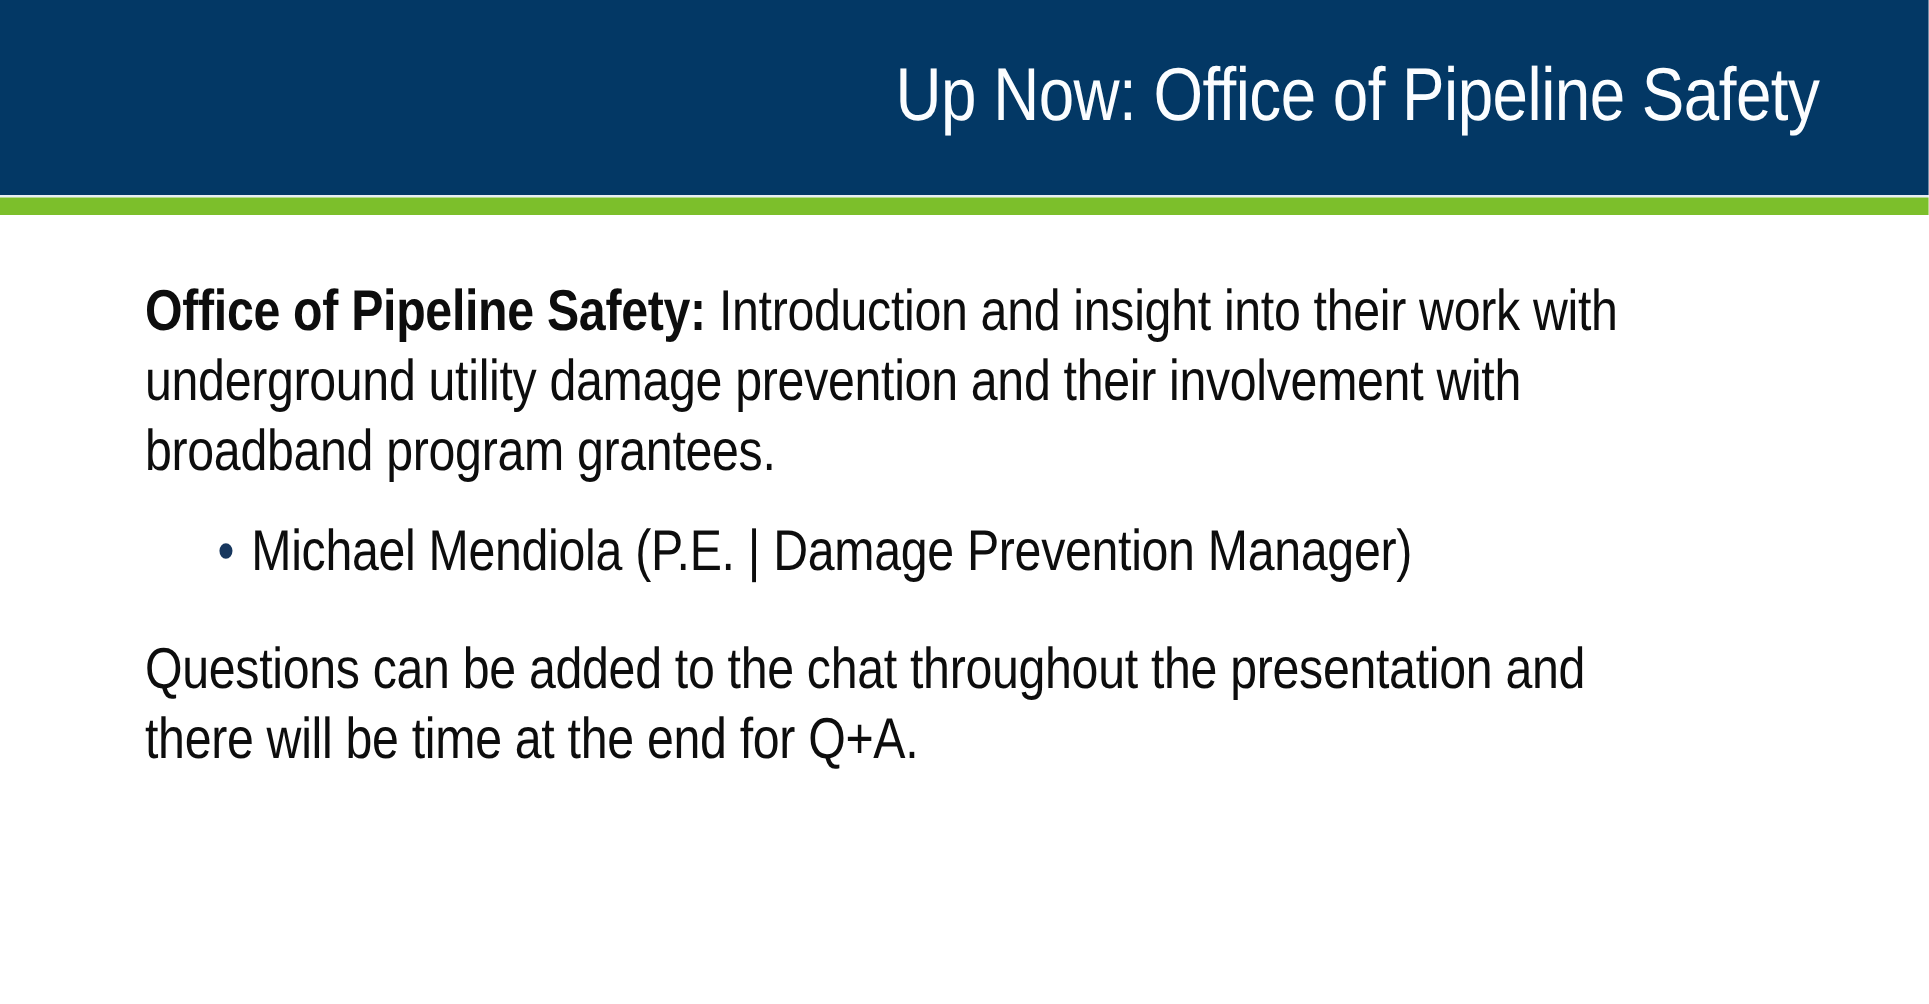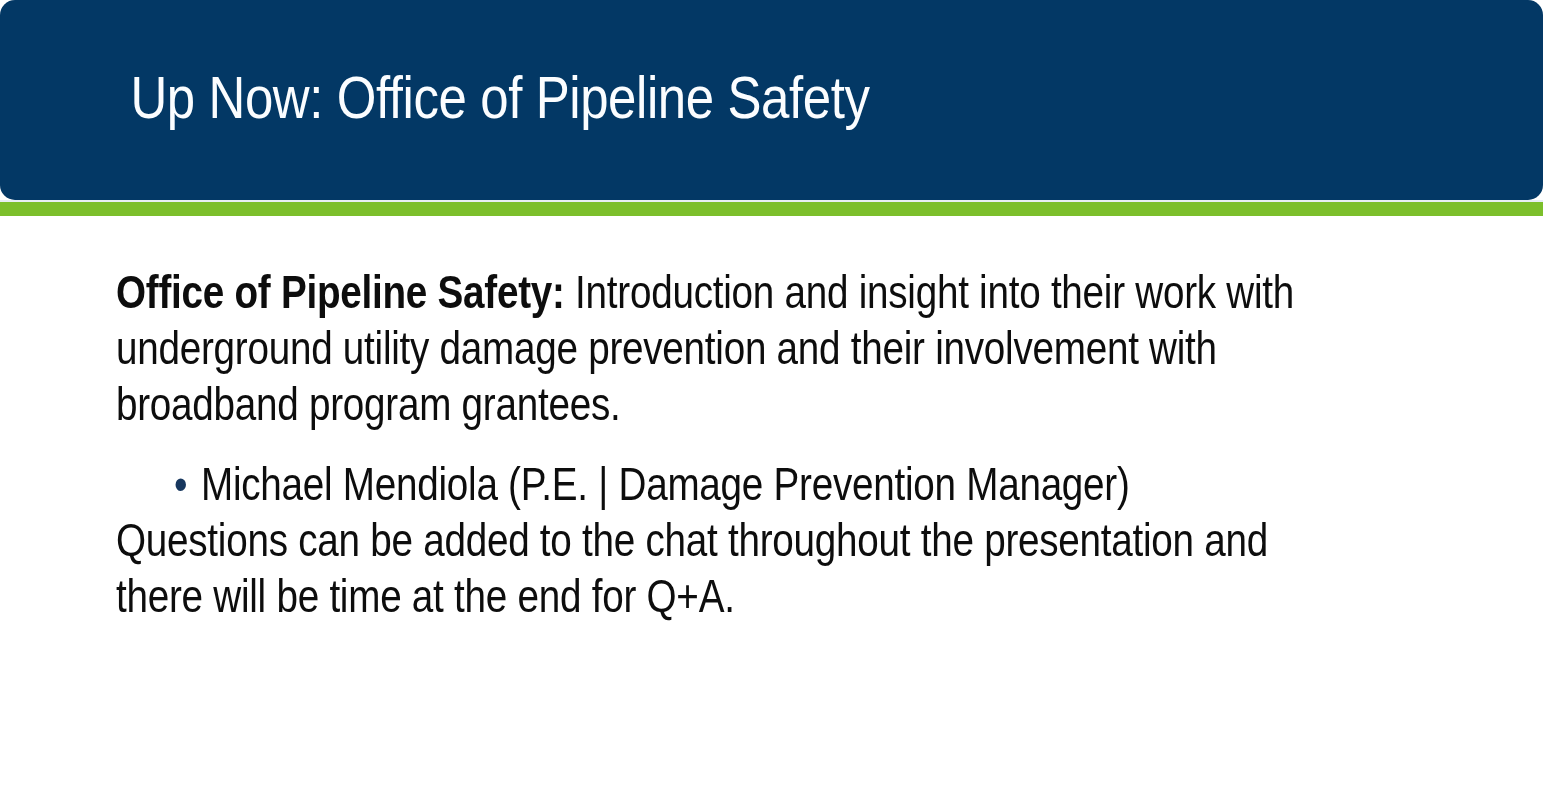--- a/index.html
+++ b/index.html
@@ -11,29 +11,28 @@
     overflow: hidden;
     font-family: "Liberation Sans", sans-serif;
   }
   .slide {
     position: relative;
     width: 1543px;
     height: 803px;
     background: #ffffff;
   }
   .header {
-    height: 200px;
+    height: 156px;
     background: #033865;
     display: flex;
     align-items: center;
-    justify-content: flex-start;
+    justify-content: flex-end;
     padding-right: 88px;
     padding-bottom: 6px;
     box-sizing: border-box;
-    border-radius: 15px;
   }
   .header-title {
     color: #fbfdff;
     font-size: 60px;
     font-weight: 400;
     white-space: nowrap;
     transform: scaleX(0.85);
     transform-origin: right center;
     letter-spacing: -0.5px;
   }
@@ -74,20 +73,21 @@
     line-height: 56px;
     margin-right: 16px;
   }
   .bullet-text {
     font-size: 46px;
     line-height: 56px;
     white-space: nowrap;
     letter-spacing: -0.3px;
   }
   .para2 {
+    margin-top: 38px;
   }
 </style>
 </head>
 <body>
 
 <div class="slide">
 
   <div class="header">
     <div class="header-title">Up Now: Office of Pipeline Safety</div>
   </div>

